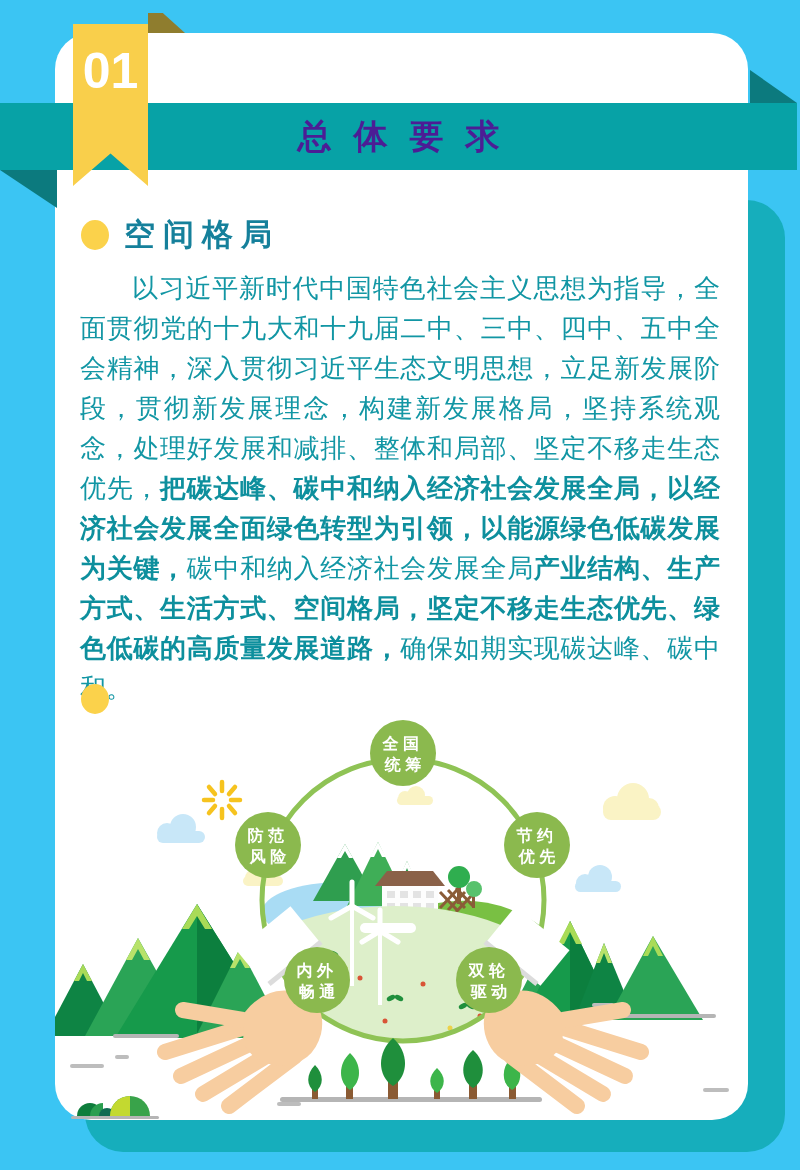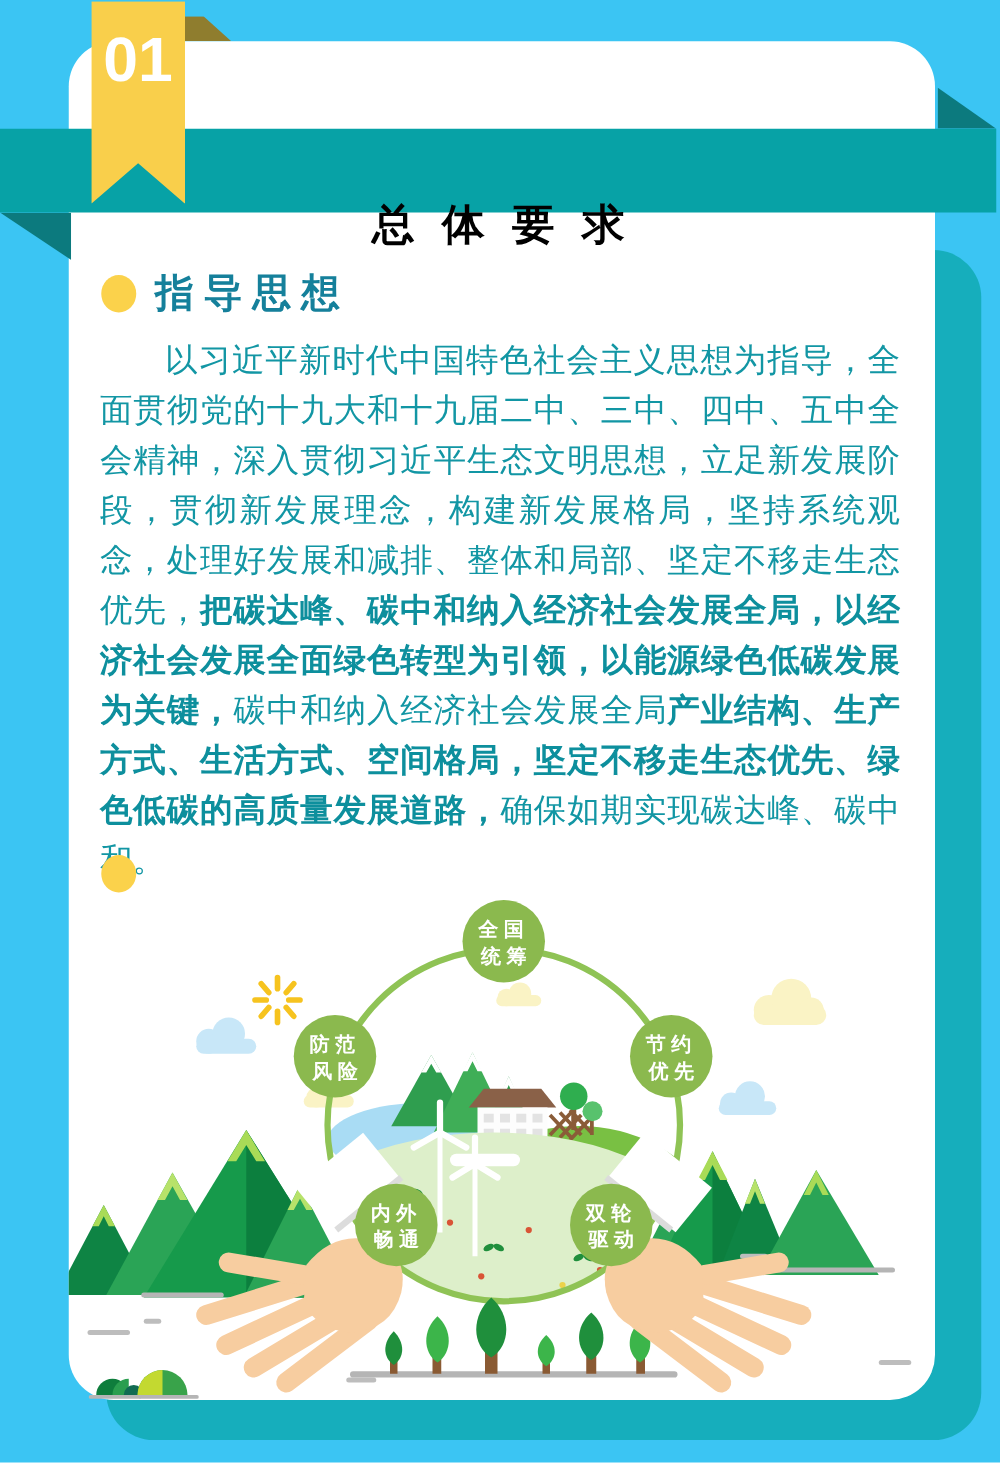--- a/index.html
+++ b/index.html
@@ -4,27 +4,27 @@
 <style>
   html,body{margin:0;padding:0;}
   body{width:800px;height:1170px;position:relative;overflow:hidden;
        font-family:"Liberation Sans", sans-serif;background:#3bc5f3;}
   .abs{position:absolute;}
   
   .card-shadow{left:85px;top:200px;width:700px;height:952px;border-radius:38px;background:#16aebc;}
   .card{left:55px;top:33px;width:693px;height:1087px;border-radius:36px;background:#ffffff;}
   
   .banner{left:0;top:103px;width:797px;height:67px;background:#07a2a6;}
-  .banner-title{width:100%;height:67px;line-height:67px;text-align:center;color:#000000;
-      font-size:34px;font-weight:800;letter-spacing:22px;padding-left:22px;box-sizing:border-box;margin-top:44px;}
+  .banner-title{width:100%;height:67px;line-height:67px;text-align:center;color:#4c1d95;
+      font-size:34px;font-weight:800;letter-spacing:22px;padding-left:22px;box-sizing:border-box;}
   .fold{background:#0c7a7e;}
   .fold-left{left:0;top:170px;width:57px;height:38px;clip-path:polygon(0 0,100% 0,100% 100%);}
   .fold-right{left:750px;top:70px;width:47px;height:33px;clip-path:polygon(0 0,0 100%,100% 100%);}
   
-  .ribbon{left:73px;top:1px;width:75px;height:162px;background:#f9cf4b;
+  .ribbon{left:73px;top:24px;width:75px;height:162px;background:#f9cf4b;
       clip-path:polygon(0 0,100% 0,100% 100%,50% 80%,0 100%);text-align:center;}
   .ribbon-number{color:#ffffff;font-size:50px;font-weight:800;line-height:1;padding-top:22px;}
   .ribbon-fold{left:148px;top:13px;width:37px;height:20px;background:#8f7d2e;
       clip-path:polygon(0 0,40% 0,100% 100%,0 100%);}
   
   .sec{display:flex;align-items:center;gap:15px;}
   .sec-1{left:81px;top:214px;}
   .sec-2{left:81px;top:684px;}
   .bullet{width:28px;height:30px;border-radius:50%;background:#fbd24b;flex:0 0 auto;}
   .sec-title{color:#15809b;font-size:31px;font-weight:800;letter-spacing:8px;white-space:nowrap;}
@@ -46,21 +46,21 @@
   <div class="banner-title">总体要求</div>
 </div>
 
 <div class="abs ribbon-fold"></div>
 <div class="abs ribbon">
   <div class="ribbon-number">01</div>
 </div>
 
 <div class="abs sec sec-1">
   <span class="bullet"></span>
-  <span class="sec-title">指导思想</span>
+  <span class="sec-title">空间格局</span>
 </div>
 
 <p class="abs para"><span>以习近平新时代中国特色社会主义思想为指导，全面贯彻党的十九大和十九届二中、三中、四中、五中全会精神，深入贯彻习近平生态文明思想，立足新发展阶段，贯彻新发展理念，构建新发展格局，坚持系统观念，处理好发展和减排、整体和局部、坚定不移走生态优先，</span><strong>把碳达峰、碳中和纳入经济社会发展全局，以经济社会发展全面绿色转型为引领，以能源绿色低碳发展为关键，</strong><span>碳中和纳入经济社会发展全局</span><strong>产业结构、生产方式、生活方式、空间格局，坚定不移走生态优先、绿色低碳的高质量发展道路，</strong><span>确保如期实现碳达峰、碳中和。</span></p>
 
 <div class="abs sec sec-2">
   <span class="bullet"></span>
 </div>
 
 <svg class="abs illu" viewBox="0 0 693 404" xmlns="http://www.w3.org/2000/svg">
   <defs>

